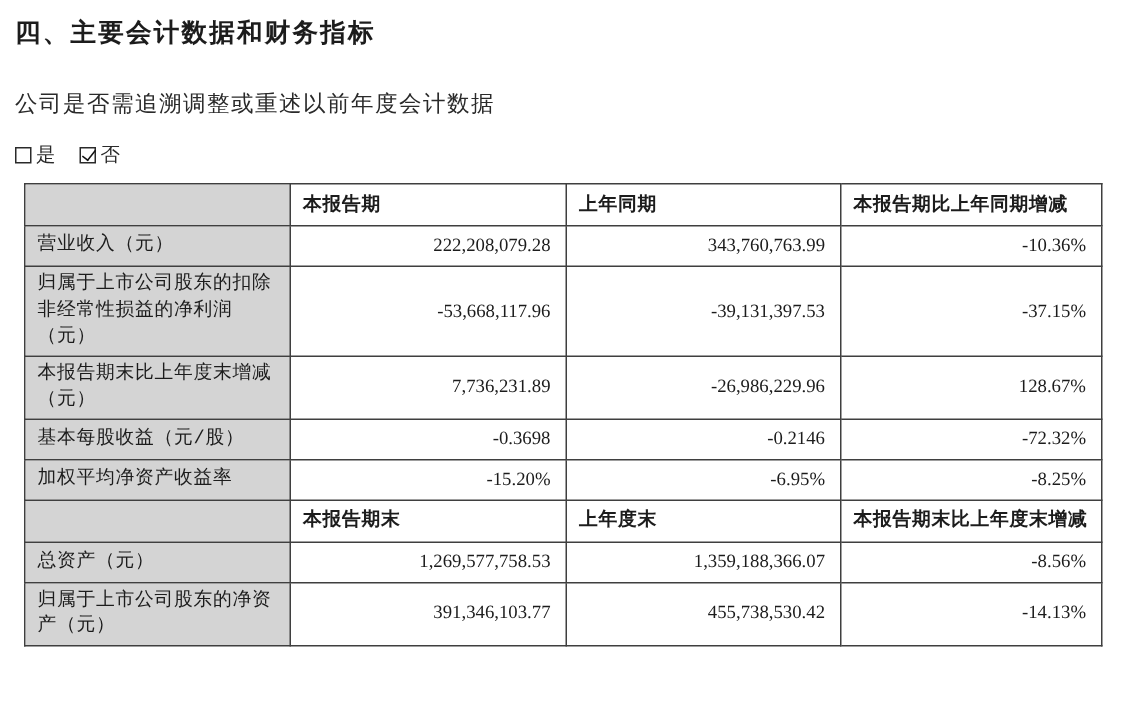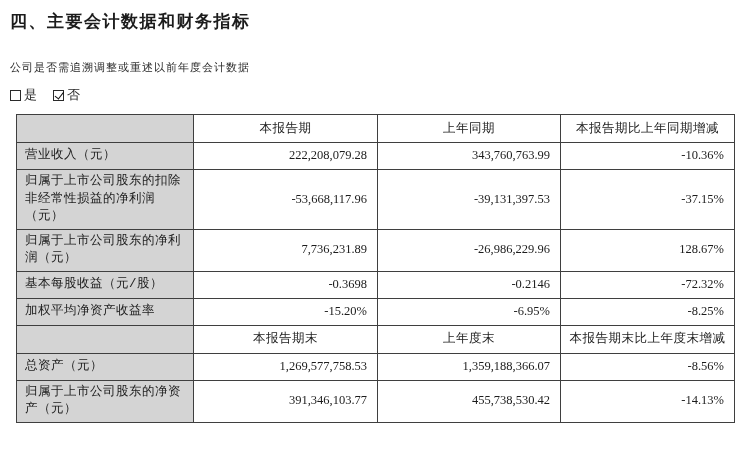--- a/index.html
+++ b/index.html
@@ -18,21 +18,21 @@
     height: 475px;
     padding: 6px 16px 17px 10px;
   }
   .doc-title {
     font-size: 17px;
     font-weight: bold;
     letter-spacing: 1.5px;
     margin: 4px 0 0 0;
   }
   .question {
-    font-size: 11px;
+    font-size: 15px;
     letter-spacing: 1px;
     margin-top: 27px;
     color: #2a2a2a;
   }
   .check-line {
     margin-top: 11px;
     font-size: 13px;
     display: flex;
     align-items: center;
     gap: 16px;
@@ -72,22 +72,22 @@
   }
   .fin th, .fin td {
     border: 1px solid #3f3f3f;
     padding: 2px 8px;
     line-height: 1.4;
     vertical-align: middle;
     box-sizing: border-box;
     overflow: hidden;
   }
   .fin th {
-    font-weight: normal;
-    text-align: center;
+    font-weight: bold;
+    text-align: left;
     height: 28px;
     letter-spacing: 0.5px;
     background: #ffffff;
   }
   .fin th.corner {
     background: #d4d4d4;
   }
   .fin td.label {
     background: #d4d4d4;
     text-align: left;
@@ -143,21 +143,21 @@
           <td class="num">343,760,763.99</td>
           <td class="num">-10.36%</td>
         </tr>
         <tr>
           <td class="label">归属于上市公司股东的扣除非经常性损益的净利润（元）</td>
           <td class="num">-53,668,117.96</td>
           <td class="num">-39,131,397.53</td>
           <td class="num">-37.15%</td>
         </tr>
         <tr>
-          <td class="label">归属于上市公司股东的净利润（元）</td>
+          <td class="label">本报告期末比上年度末增减（元）</td>
           <td class="num">7,736,231.89</td>
           <td class="num">-26,986,229.96</td>
           <td class="num">128.67%</td>
         </tr>
         <tr>
           <td class="label">基本每股收益（元/股）</td>
           <td class="num">-0.3698</td>
           <td class="num">-0.2146</td>
           <td class="num">-72.32%</td>
         </tr>

